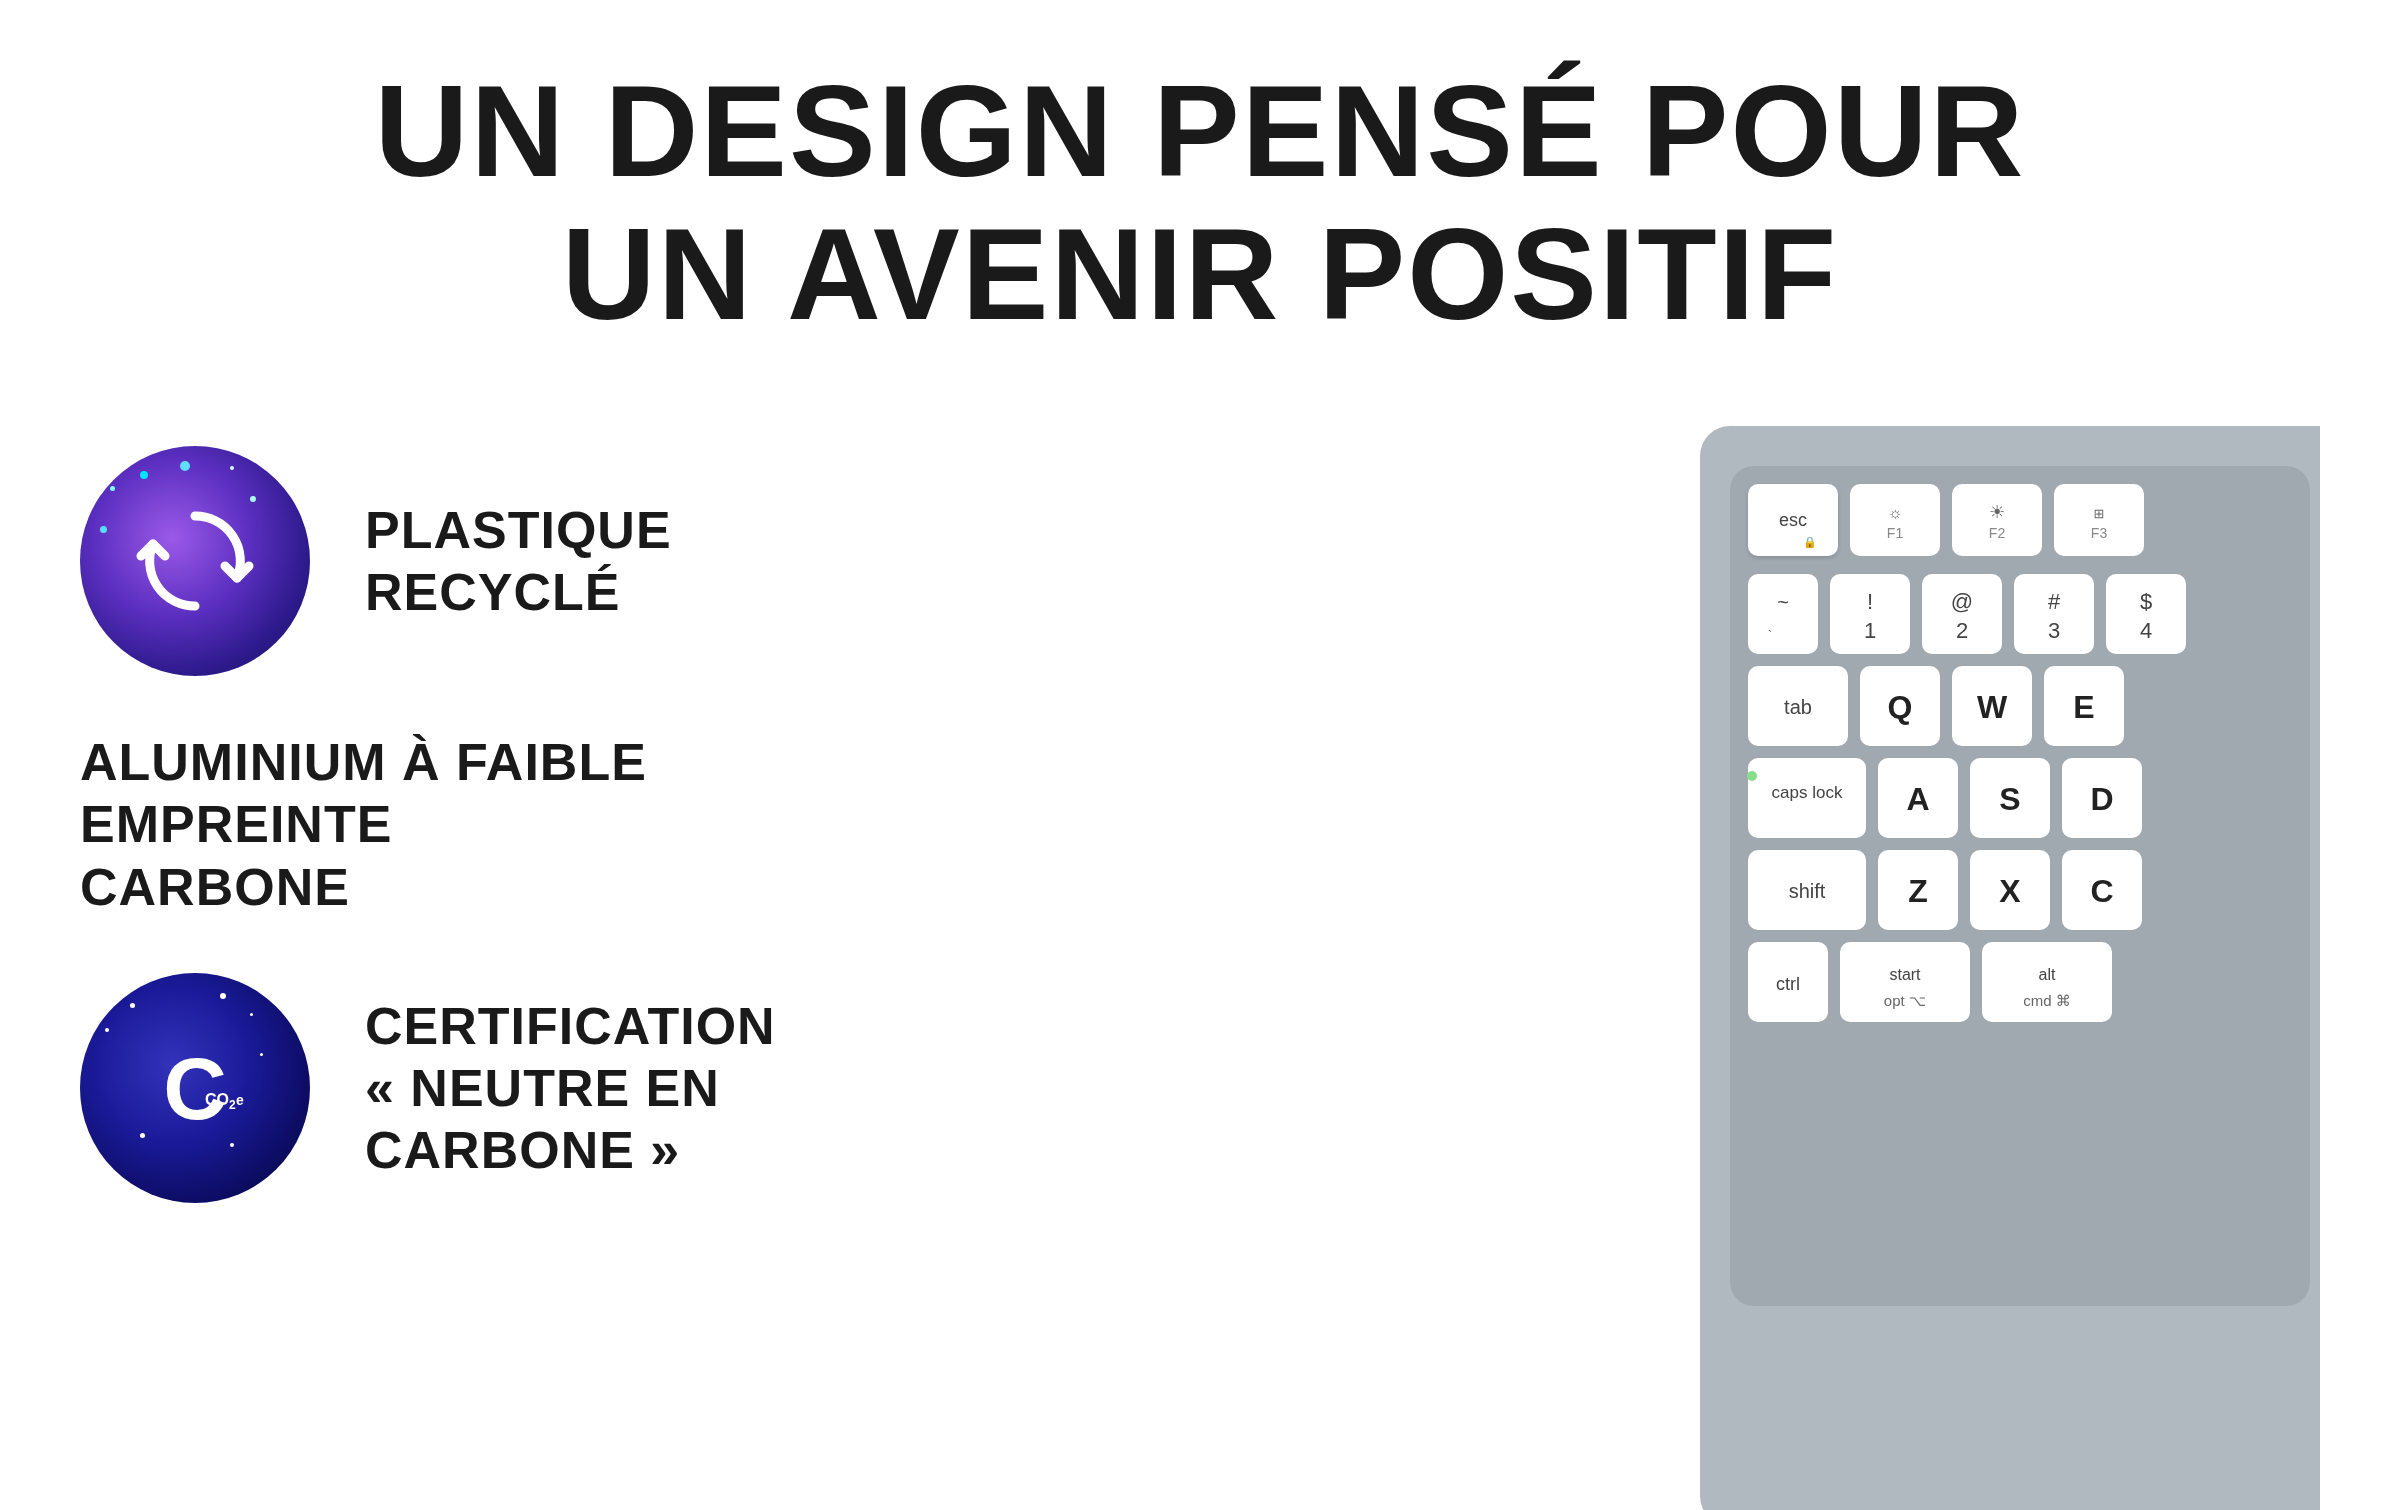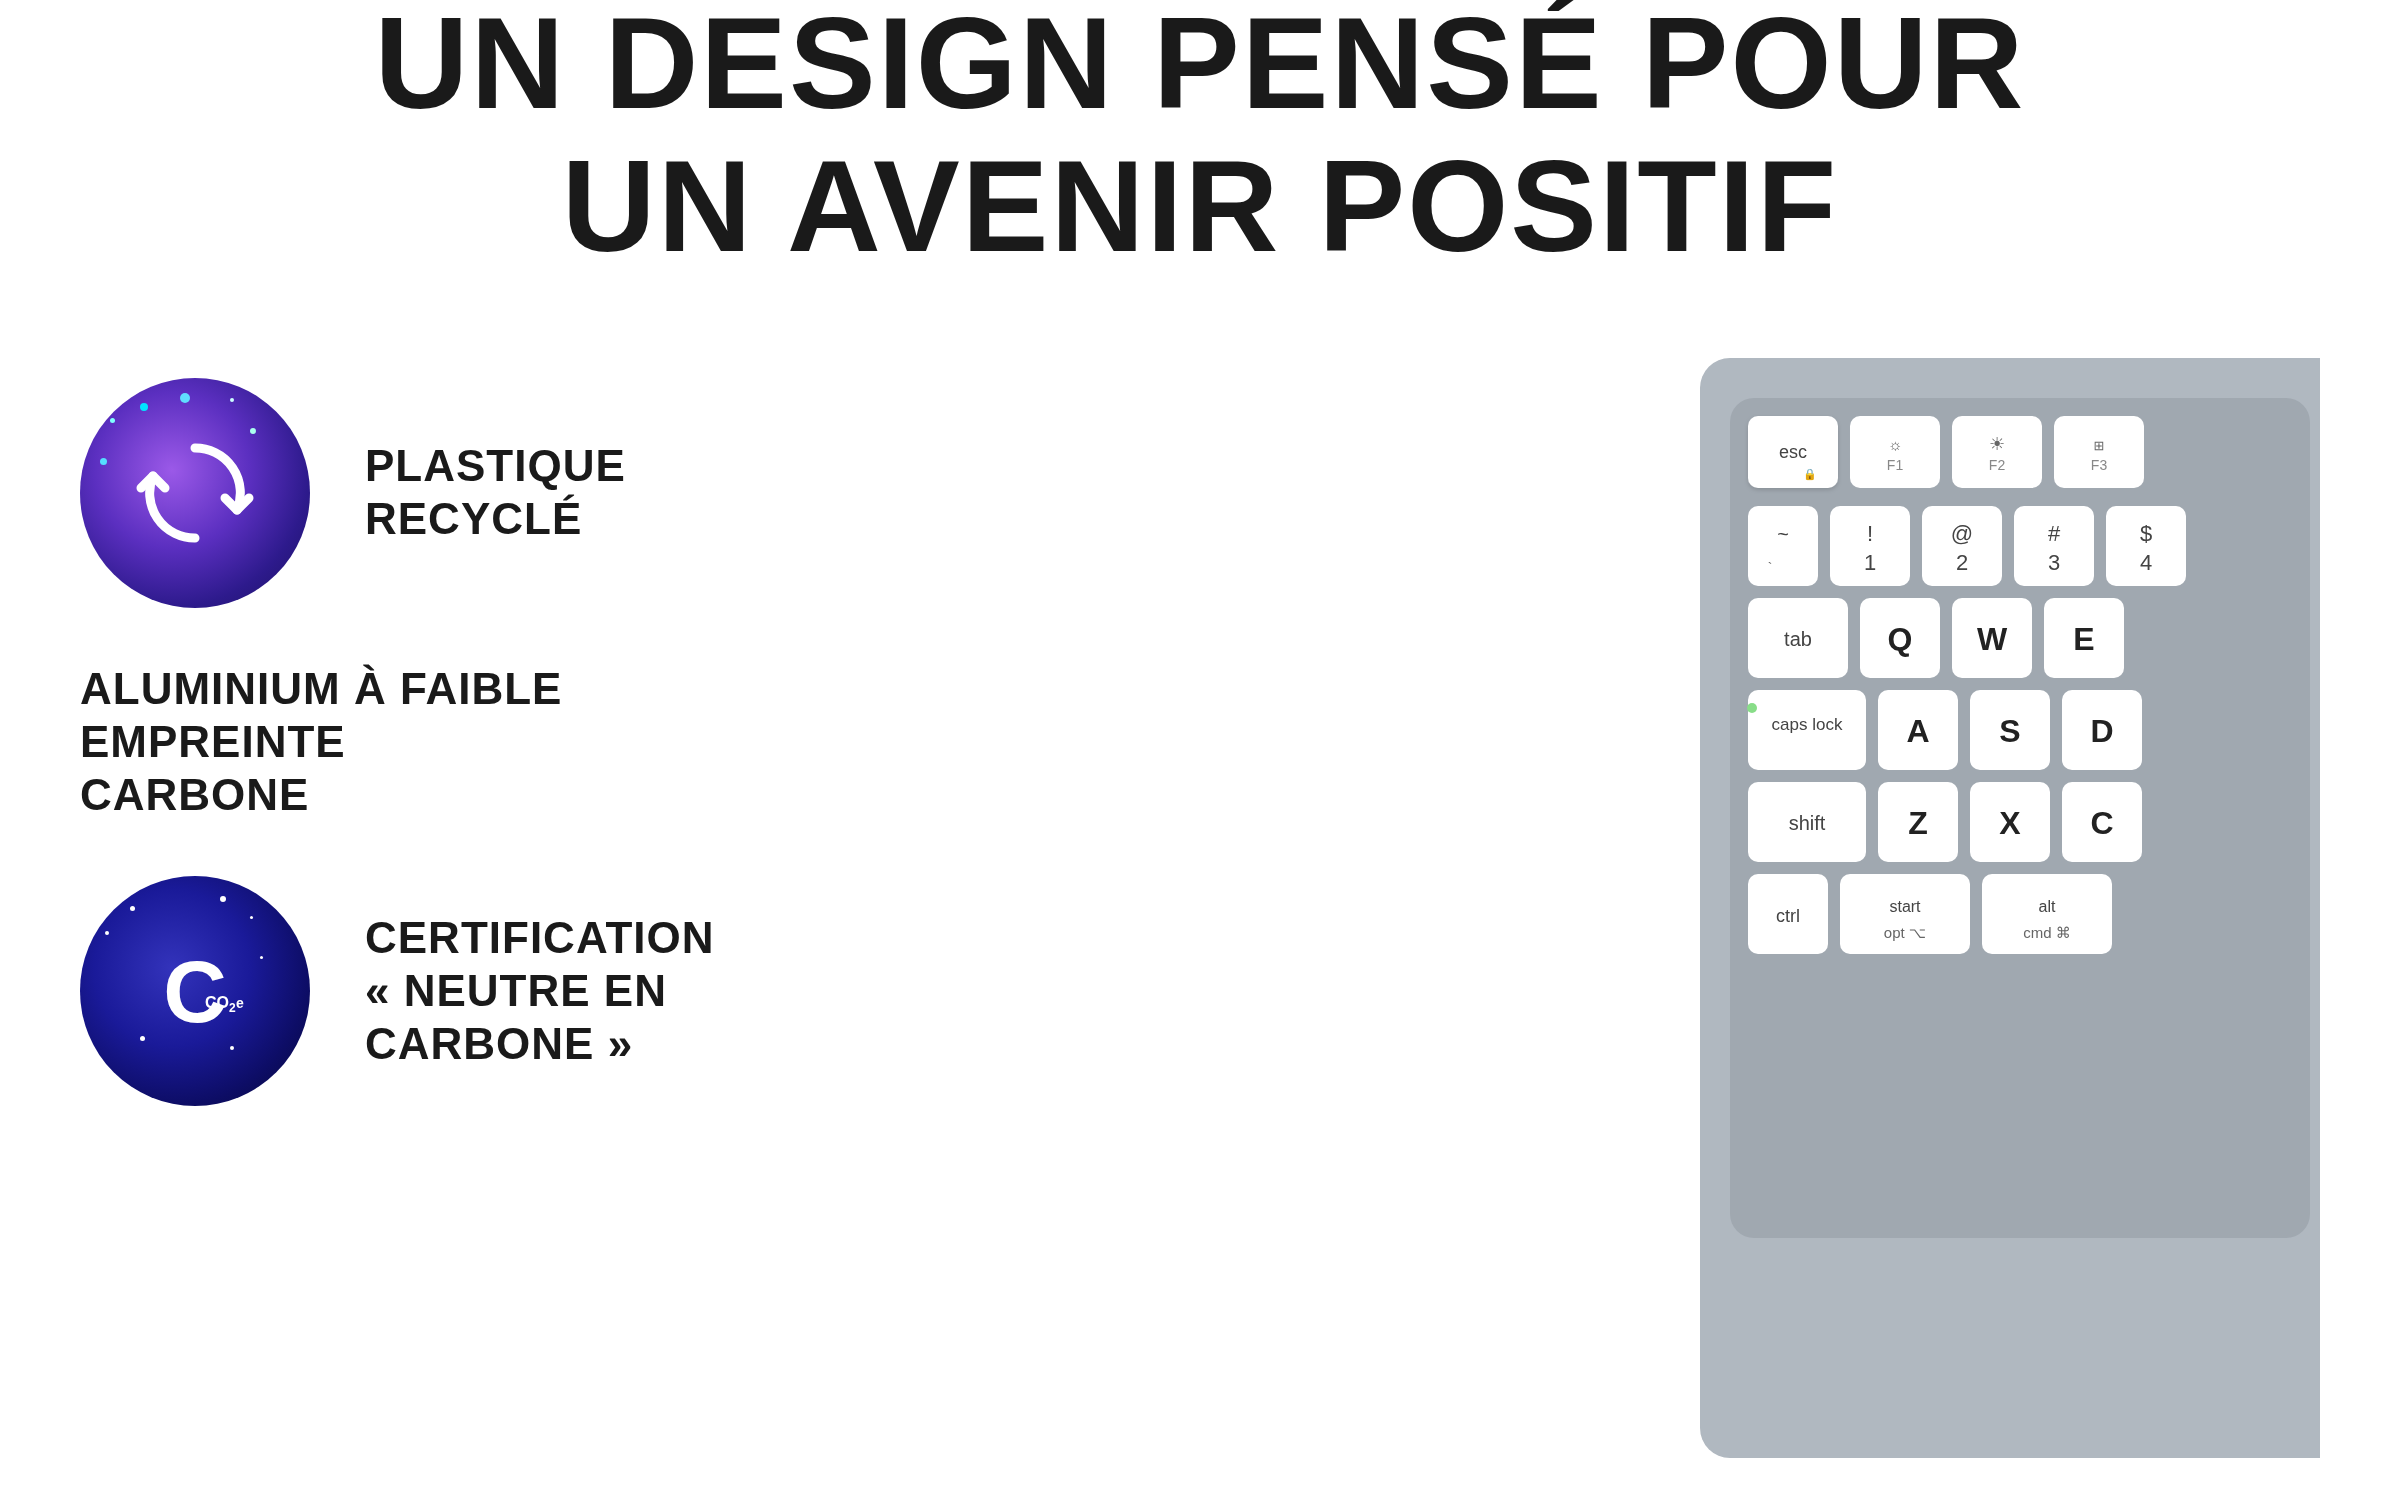--- a/index.html
+++ b/index.html
@@ -11,22 +11,21 @@
       font-family: 'Arial Black', 'Arial', sans-serif;
       overflow: hidden;
     }
 
     .container {
       width: 100%;
       height: 100%;
       display: flex;
       flex-direction: column;
       align-items: center;
-      padding: 60px 80px 52px 80px;
-      justify-content: flex-end;
+      padding: 60px 80px 36px 80px;
     }
 
     .headline {
       text-align: center;
       font-size: 130px;
       font-weight: 900;
       color: #1a1a1a;
       line-height: 1.1;
       text-transform: uppercase;
       letter-spacing: 2px;
@@ -90,21 +89,21 @@
     .icon-carbon {
       background: radial-gradient(circle at 40% 40%, #3333bb, #1a1a99 40%, #0d0d66 70%, #060630);
     }
 
     .icon-circle svg {
       width: 130px;
       height: 130px;
     }
 
     .feature-text {
-      font-size: 44px;
+      font-size: 52px;
       font-weight: 900;
       color: #1a1a1a;
       text-transform: uppercase;
       letter-spacing: 1px;
       line-height: 1.2;
     }
 
     
     .keyboard-area {
       flex: 1;

